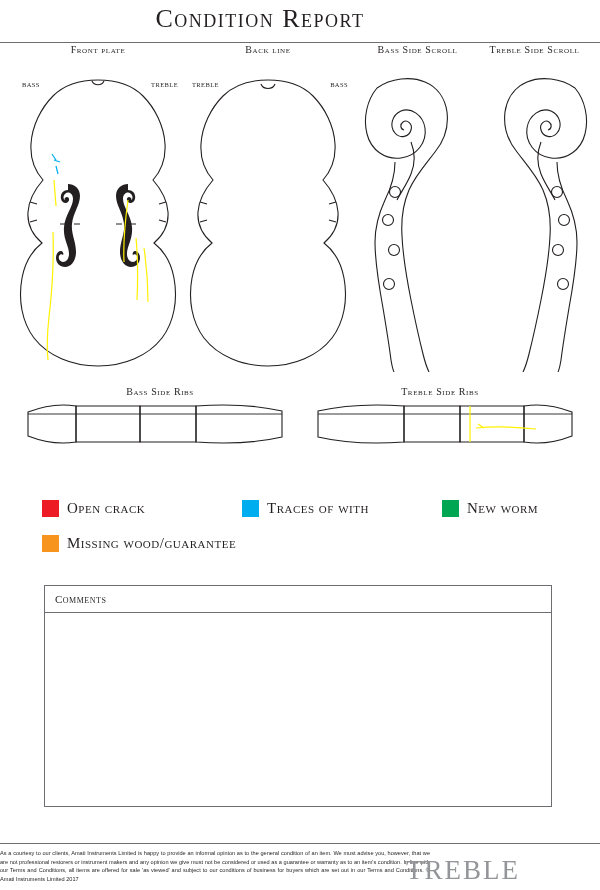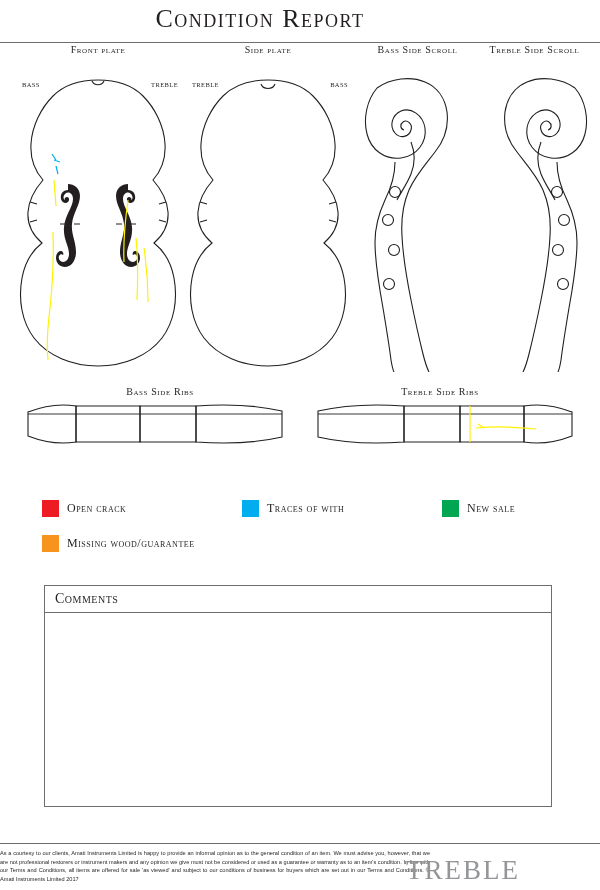--- a/index.html
+++ b/index.html
@@ -94,21 +94,21 @@
   .swatch {
     width: 17px;
     height: 17px;
     display: inline-block;
     margin-right: 8px;
     flex: 0 0 auto;
   }
   .legend-label {
     font-family: "Liberation Serif", serif;
     font-variant: small-caps;
-    font-size: 12px;
+    font-size: 15px;
     letter-spacing: 0.5px;
     color: #231f20;
   }
 
   
   .comments {
     position: absolute;
     left: 44px;
     top: 585px;
     width: 508px;
@@ -120,21 +120,21 @@
     height: 27px;
     border-bottom: 1px solid #6d6e71;
     display: flex;
     align-items: center;
     padding-left: 10px;
     box-sizing: border-box;
   }
   .comments-head span {
     font-family: "Liberation Serif", serif;
     font-variant: small-caps;
-    font-size: 14px;
+    font-size: 11px;
     letter-spacing: 0.5px;
   }
   .comments-body {
     width: 100%;
     height: 193px;
     border: 0;
     outline: none;
     resize: none;
     background: transparent;
     font-family: "Liberation Serif", serif;
@@ -241,21 +241,21 @@
           <path d="M136,176 C139,196 140,214 140,230"></path>
         </g>
 
         <g stroke="#00aeef" stroke-width="1.2" fill="none">
           <path d="M44,82 l4,6 M46,88 l6,2 M48,94 l2,8"></path>
         </g>
       </svg>
     </div>
 
     <div class="dgroup" style="left:178px; top:0; width:180px; height:330px;">
-      <div class="caption" style="width:180px;">Side plate</div>
+      <div class="caption" style="width:180px;">Back line</div>
       <div class="sidelabel" style="left:14px; top:37px;">TREBLE</div>
       <div class="sidelabel" style="right:10px; top:37px;">BASS</div>
 
       <svg width="180" height="300" viewBox="0 0 180 300" style="position:absolute;left:0;top:28px;">
         <g fill="none" stroke="#231f20" stroke-width="1.1">
           <path d="M90,8
                    C 72,8 56,13 45,24
                    C 33,36 24,54 23,72
                    C 22,88 28,100 35,108
                    C 28,116 21,126 20,140
@@ -396,21 +396,21 @@
     </div>
 
 
     <div class="legend-item">
       <span class="swatch" style="background:#00aeef"></span>
       <span class="legend-label">Traces of with</span>
     </div>
 
     <div class="legend-item">
       <span class="swatch" style="background:#00a651"></span>
-      <span class="legend-label">New sale</span>
+      <span class="legend-label">New worm</span>
     </div>
 
 
     <div class="legend-item">
       <span class="swatch" style="background:#f7941e"></span>
       <span class="legend-label">Missing wood/guarantee</span>
     </div>
 
   </div>
 

